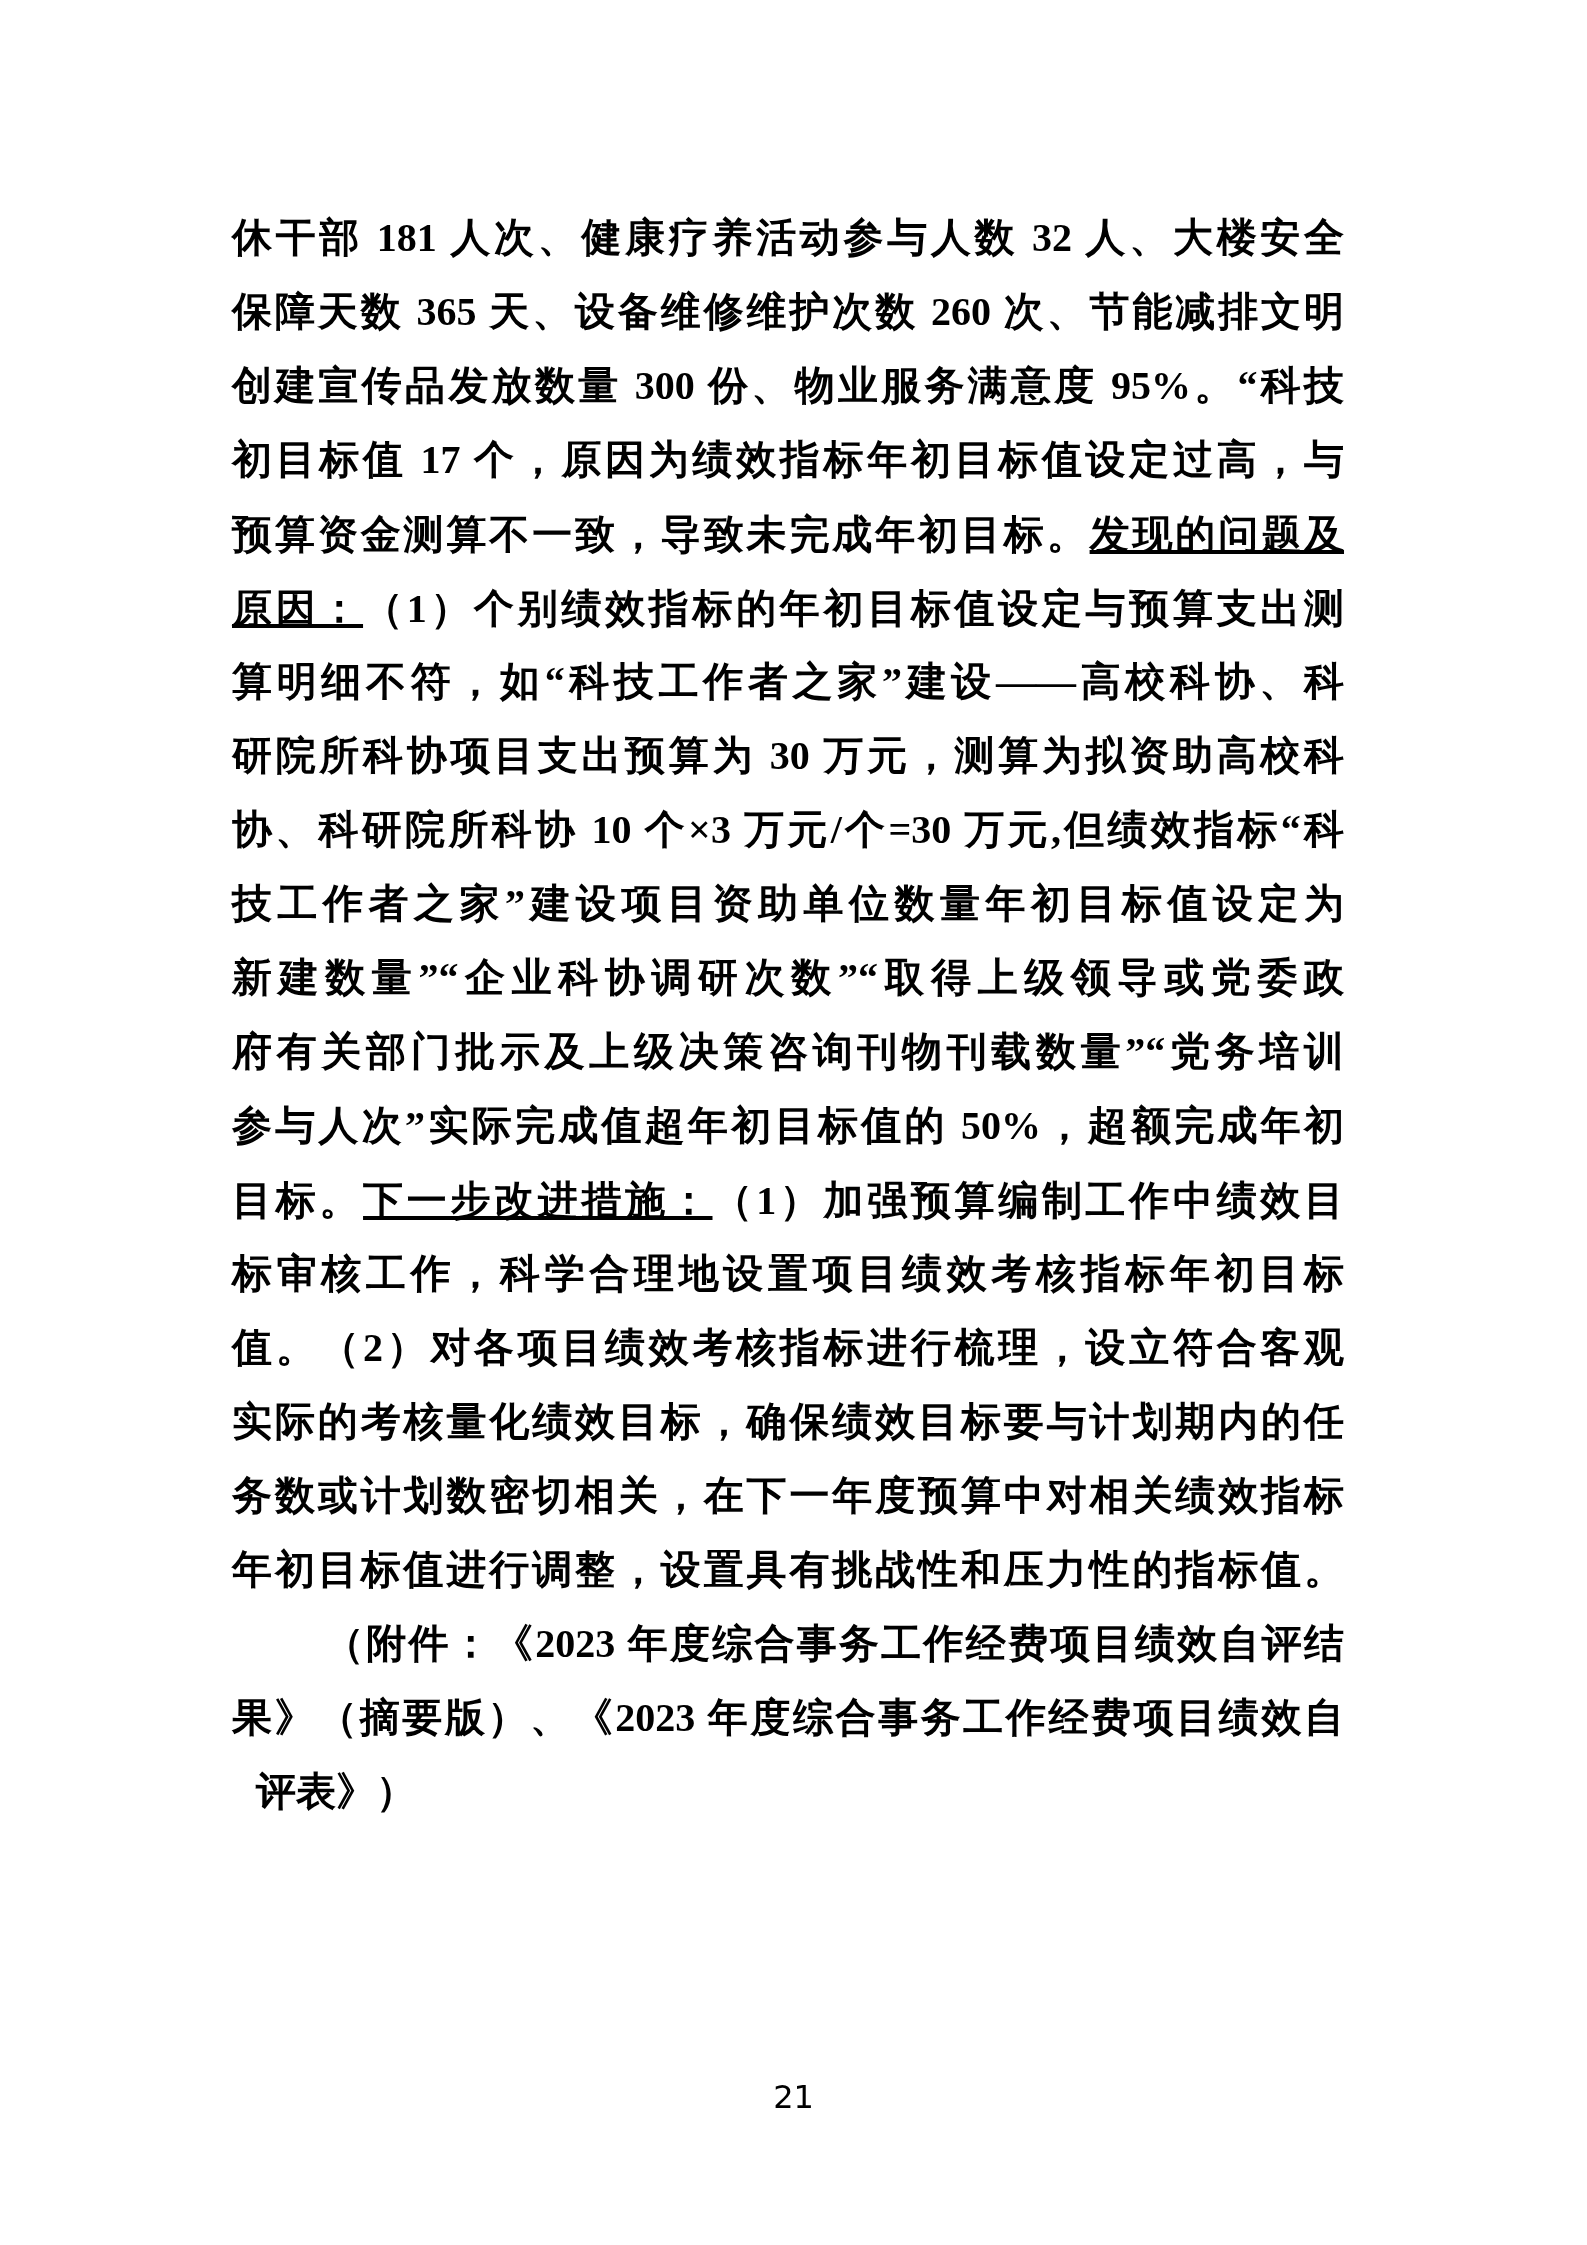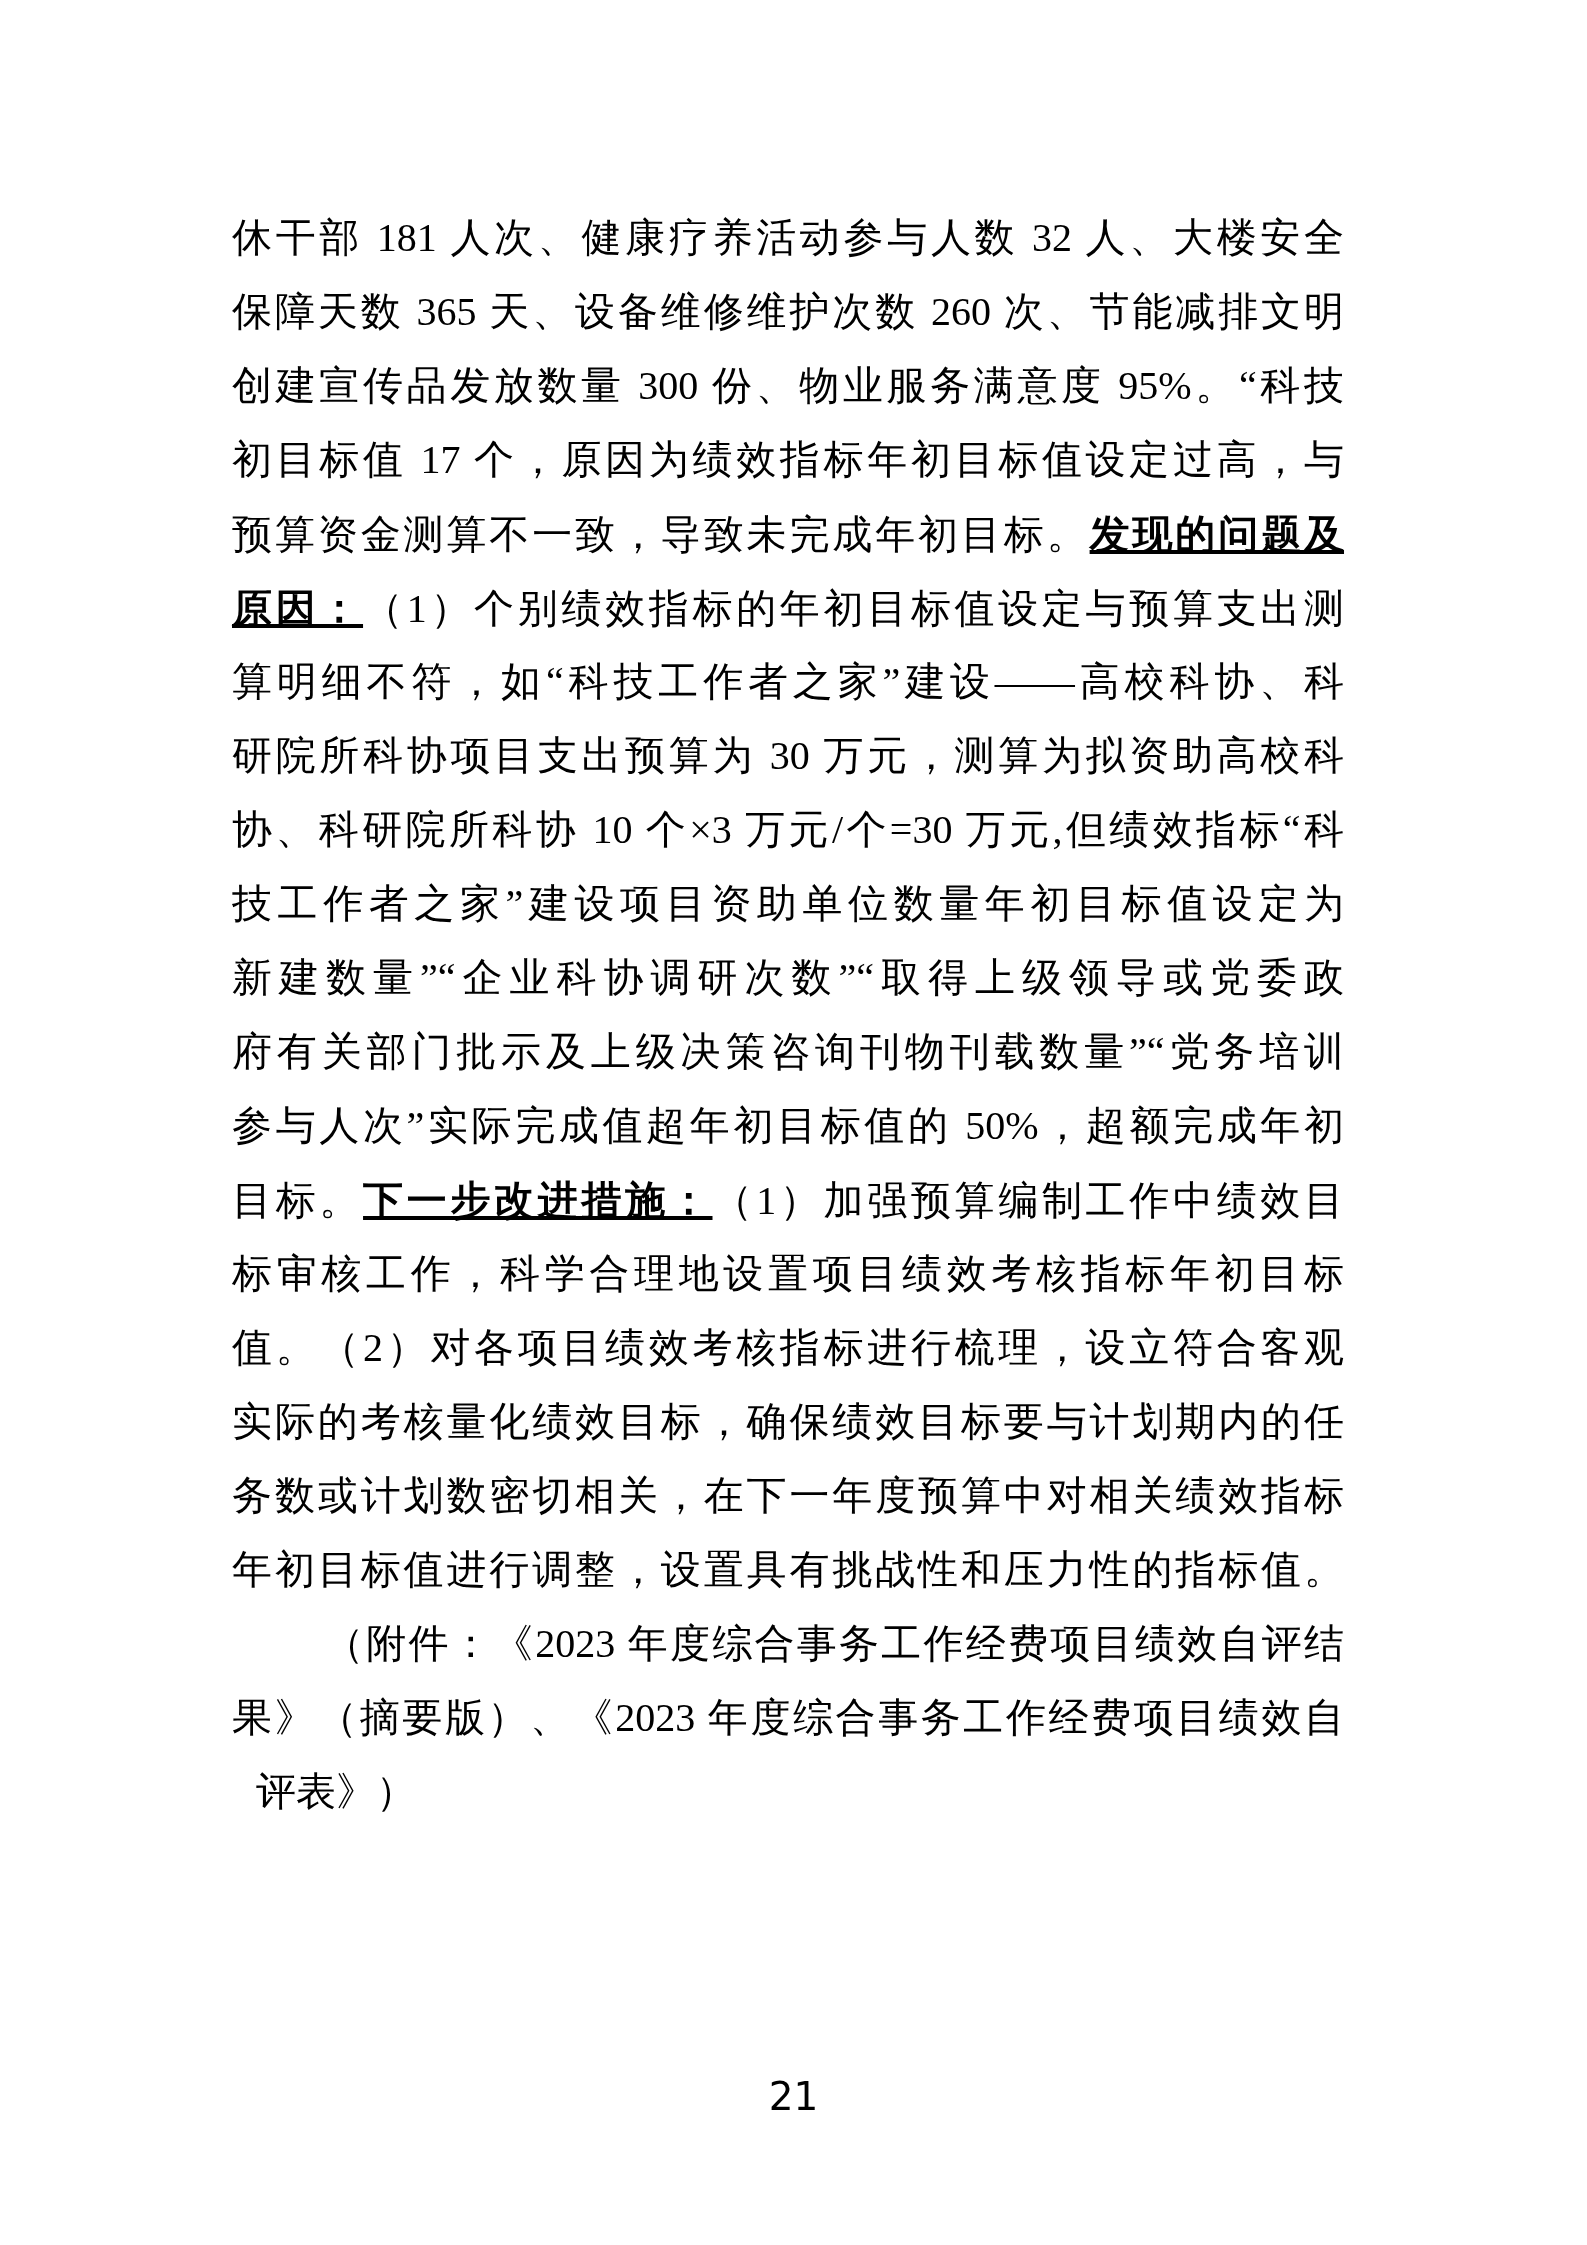--- a/index.html
+++ b/index.html
@@ -39,35 +39,35 @@
   }
   .line.indent {
     text-indent: 92px;
   }
   .line.flush {
     text-align-last: left;
     margin-left: 24px;
   }
   .seg {
     font-family: "Liberation Serif", "DejaVu Serif", serif;
-    font-weight: normal;
+    font-weight: bold;
   }
   .seg-b {
     font-family: "DejaVu Sans", "Liberation Sans", sans-serif;
     font-weight: bold;
     text-decoration: underline;
   }
   .page-number {
     position: absolute;
     top: 2080px;
     left: 0;
     width: 100%;
     text-align: center;
     font-family: "DejaVu Sans", "Liberation Sans", sans-serif;
-    font-size: 39px;
+    font-size: 32px;
     line-height: 34px;
     color: #000000;
   }
 </style>
 </head>
 <body>
 
 <div class="page">
   <div class="text-block" id="text-block">
       <div class="line"><span class="seg">休干部 181 人次、健康疗养活动参与人数 32 人、大楼安全</span></div>

